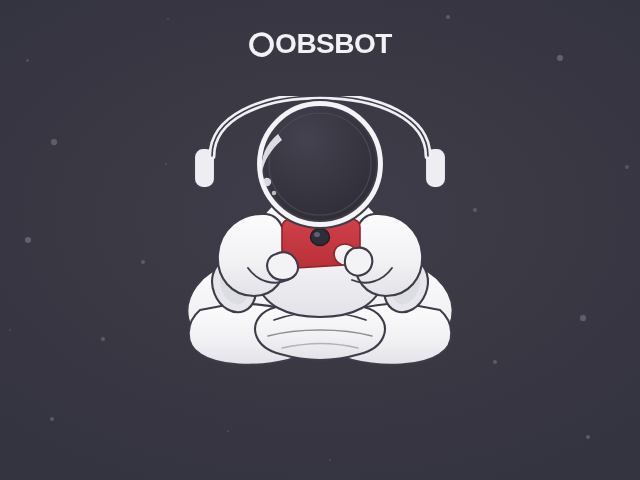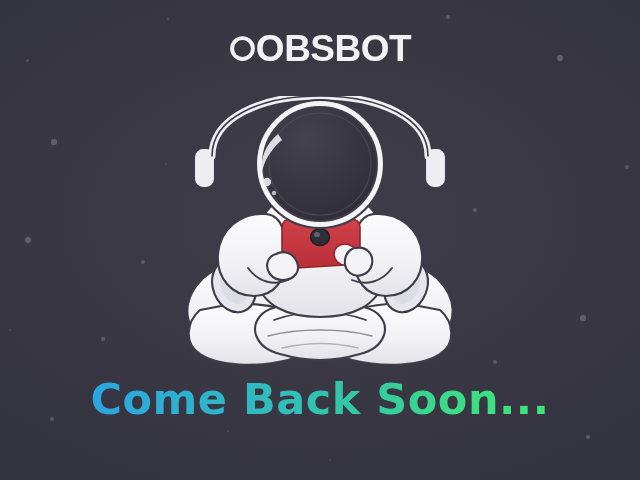--- a/index.html
+++ b/index.html
@@ -48,21 +48,21 @@
   #logo {
     display: flex;
     align-items: center;
     gap: 0px;
   }
   #logo-mark { display: block; }
   #logo-text {
     color: #f2f2f4;
     font-family: "Liberation Sans", sans-serif;
     font-weight: bold;
-    font-size: 37px;
+    font-size: 28px;
     letter-spacing: -0.5px;
     line-height: 1;
     margin-left: 0;
   }
 
   
   #astronaut {
     position: absolute;
     left: 50%;
     top: 96px;
@@ -284,17 +284,14 @@
 
         <path d="M 108 38
                  C 96 48, 90 62, 92 76
                  C 94 66, 100 54, 112 44 Z" fill="#E9E9EF" stroke="none" opacity=".92"></path>
         <circle cx="97" cy="86" r="4.2" fill="#E9E9EF" stroke="none" opacity=".9"></circle>
         <circle cx="104" cy="97" r="2.2" fill="#E9E9EF" stroke="none" opacity=".75"></circle>
       </g>
     </g>
   </svg>
 
-  <div id="headline-wrap">
-    <div id="headline">Come Back Soon...</div>
-  </div>
 
 </div>
 
 </body></html>

